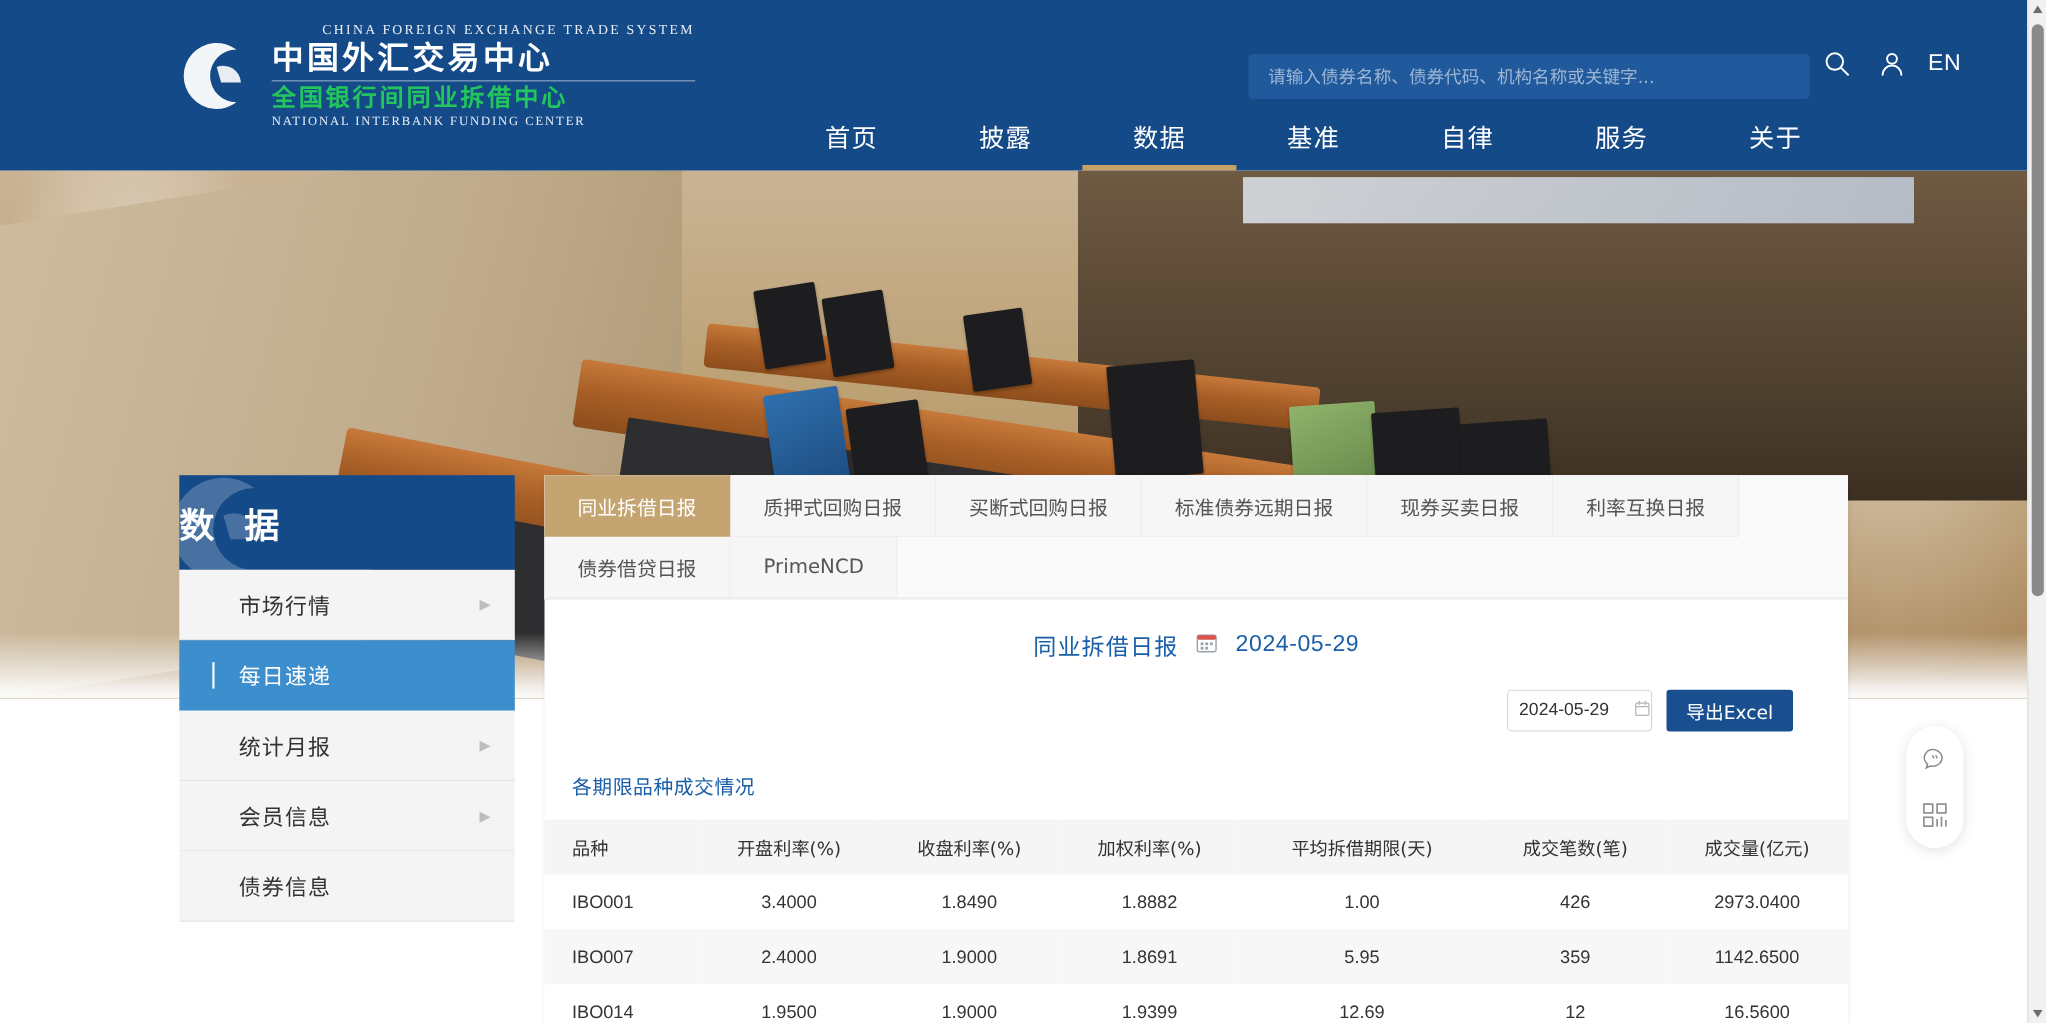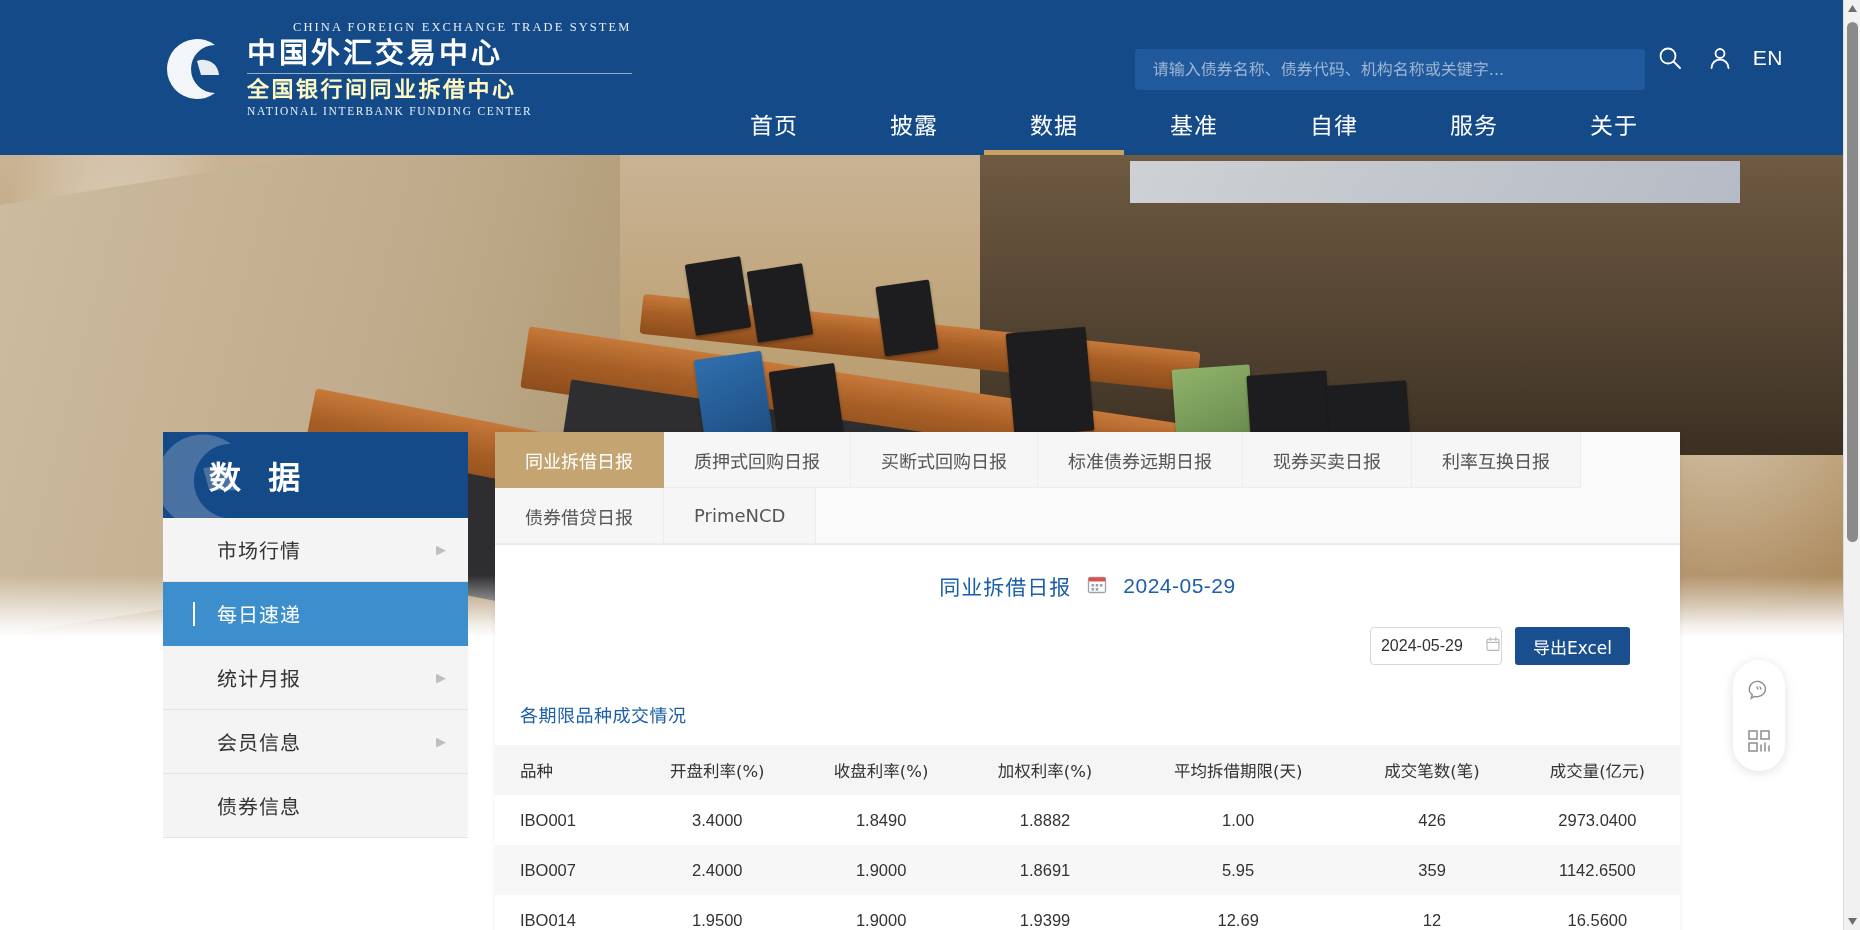--- a/index.html
+++ b/index.html
@@ -83,21 +83,21 @@
   }
   .logo-rule {
     height: 1px;
     background: rgba(255,255,255,0.55);
     margin: 3px 0 4px 0;
   }
   .logo-line-cn-sub {
     font-size: 22px;
     font-weight: bold;
     letter-spacing: 2.5px;
-    color: #fef9c3;
+    color: #22c55e;
     white-space: nowrap;
     line-height: 1.1;
     font-family: "DejaVu Sans", sans-serif;
   }
   .logo-line-en-bot {
     font-size: 11.5px;
     letter-spacing: 1.7px;
     font-family: "Liberation Serif", "DejaVu Serif", serif;
     color: #e8eef6;
     white-space: nowrap;
@@ -281,21 +281,20 @@
     left: -22px; top: -10px;
     width: 118px; height: 118px;
     opacity: 0.22;
   }
   .sidebar-head-title {
     position: relative;
     color: #ffffff;
     font-size: 32px;
     font-weight: bold;
     letter-spacing: 8px;
-    margin-left: 46px;
     font-family: "DejaVu Sans", sans-serif;
   }
   .side-item {
     height: 64px;
     background: #f4f4f4;
     border-bottom: 1px solid #e4e4e4;
     display: flex;
     align-items: center;
     padding: 0 22px 0 0;
     cursor: pointer;

